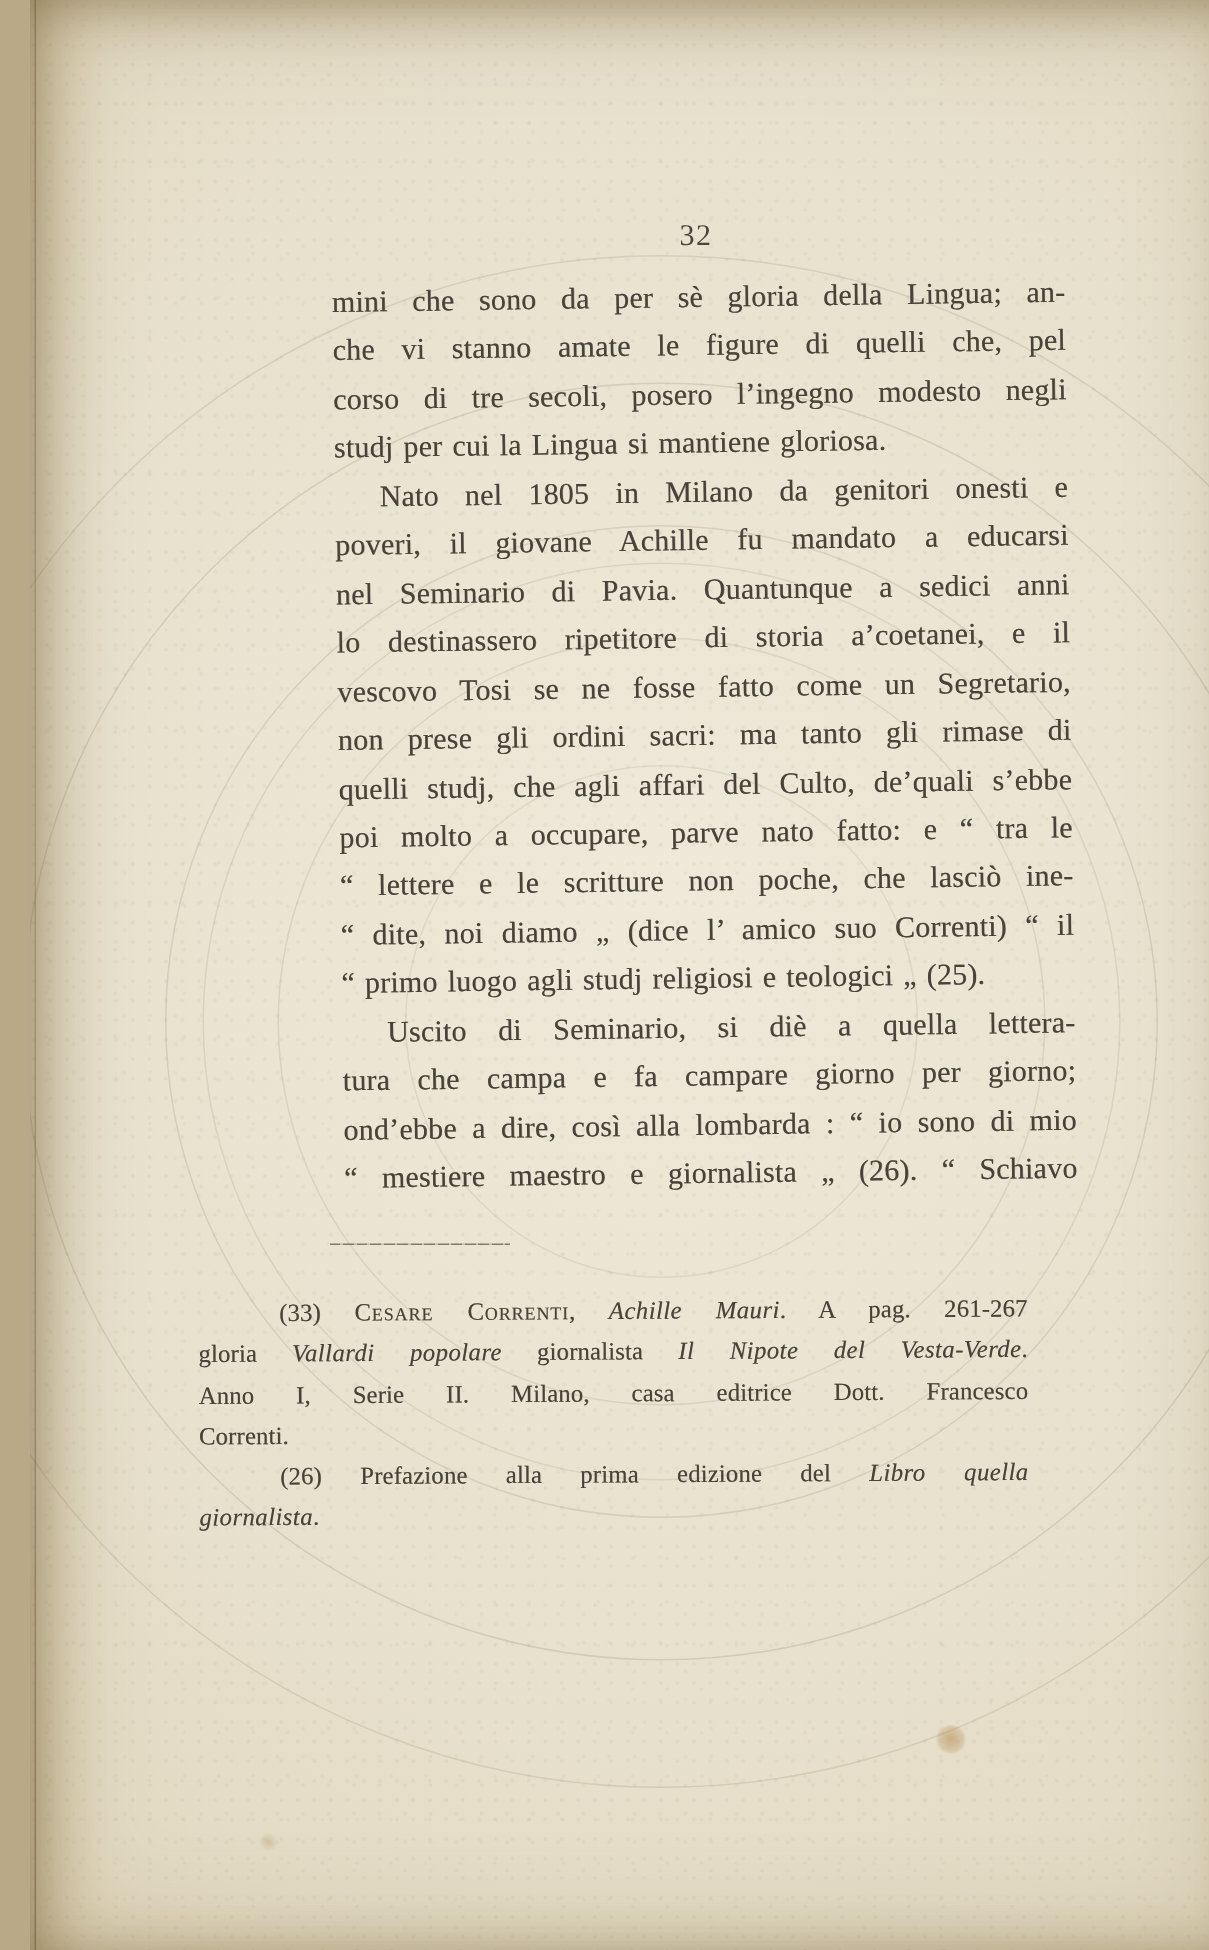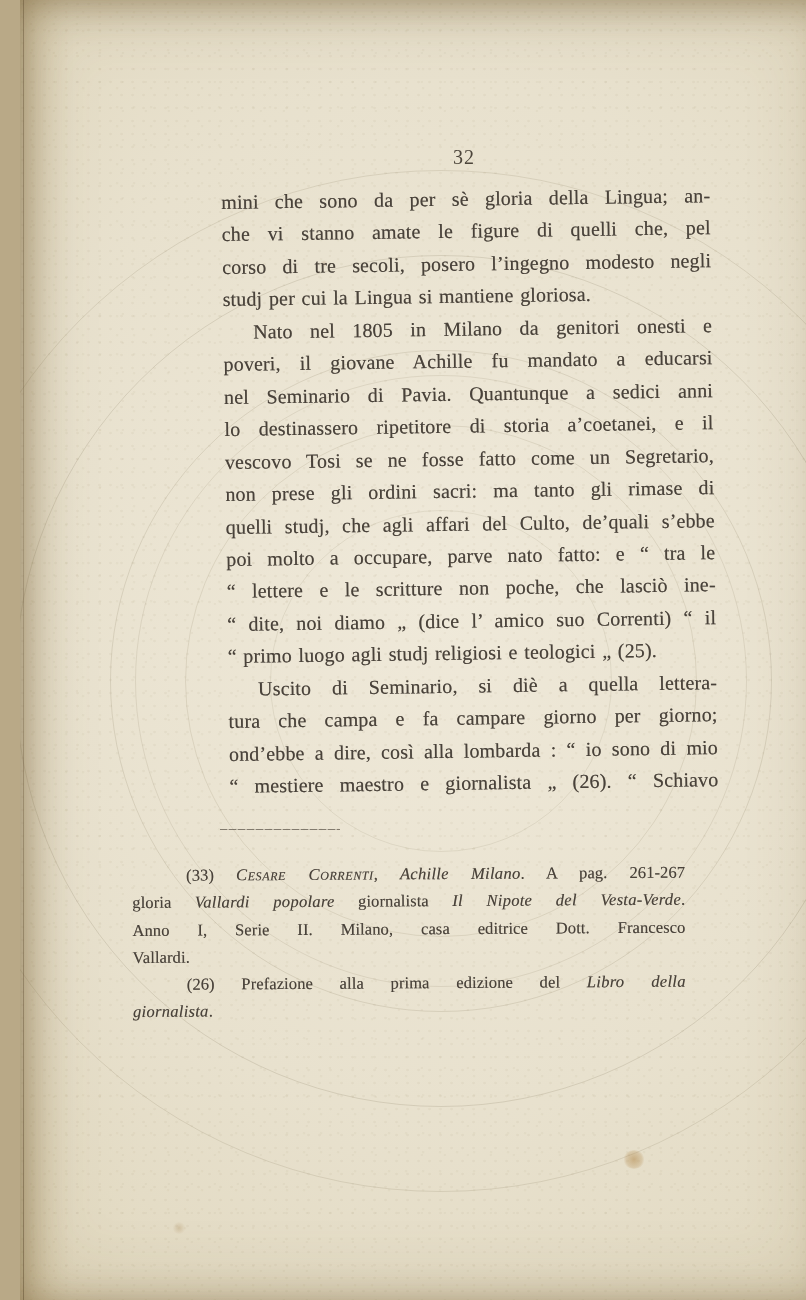--- a/index.html
+++ b/index.html
@@ -75,21 +75,21 @@
     position:absolute;left:112px;top:862px;width:553px;
     font-size:16.5px;line-height:27.3px;
     letter-spacing:.1px;word-spacing:1px;
     transform:rotate(-.35deg);transform-origin:top left;
     text-shadow:.2px 0 0 rgba(73,66,58,.5);
   }
   .fline{text-align:justify;text-align-last:justify;}
   .fline.end{text-align-last:left;}
   .fline.indent{padding-left:54px;}
   .it{font-style:italic;letter-spacing:.3px;}
-  .sc{font-variant:small-caps;letter-spacing:.6px;font-style:italic;}
+  .sc{font-variant:small-caps;letter-spacing:.6px;}
 </style>
 </head>
 <body>
 
 <div class="scan">
 
   <div class="texture"></div>
 
   <div class="arc" style="left:250px;top:510px;width:340px;height:340px;border-color:rgba(118,105,76,.12);"></div>
   <div class="arc" style="left:165px;top:425px;width:510px;height:510px;border-color:rgba(118,105,76,.15);"></div>
@@ -122,24 +122,24 @@
       <div class="bline end">“ primo luogo agli studj religiosi e teologici „ (25).</div>
       <div class="bline indent">Uscito di Seminario, si diè a quella lettera-</div>
       <div class="bline">tura che campa e fa campare giorno per giorno;</div>
       <div class="bline">ond’ebbe a dire, così alla lombarda : “ io sono di mio</div>
       <div class="bline">“ mestiere maestro e giornalista „ (26). “ Schiavo</div>
     </div>
 
   <div class="fn-rule"></div>
 
   <div class="footnotes">
-      <div class="fline indent"><span>(33) </span><span class="sc">Cesare Correnti</span><span>, </span><span class="it">Achille Milano</span><span>. A pag. 261-267</span></div>
+      <div class="fline indent"><span>(33) </span><span class="sc">Cesare Correnti</span><span>, </span><span class="it">Achille Mauri</span><span>. A pag. 261-267</span></div>
       <div class="fline"><span>gloria </span><span class="it">Vallardi popolare</span><span> giornalista </span><span class="it">Il Nipote del Vesta-Verde</span><span>.</span></div>
       <div class="fline"><span>Anno I, Serie II. Milano, casa editrice Dott. Francesco</span></div>
-      <div class="fline end"><span>Vallardi.</span></div>
-      <div class="fline indent"><span>(26) Prefazione alla prima edizione del </span><span class="it">Libro della</span></div>
+      <div class="fline end"><span>Correnti.</span></div>
+      <div class="fline indent"><span>(26) Prefazione alla prima edizione del </span><span class="it">Libro quella</span></div>
       <div class="fline end"><span class="it">giornalista</span><span>.</span></div>
     </div>
 
   <div class="vignette"></div>
   <div class="edge-line"></div>
 
 </div>
 
 </body></html>

